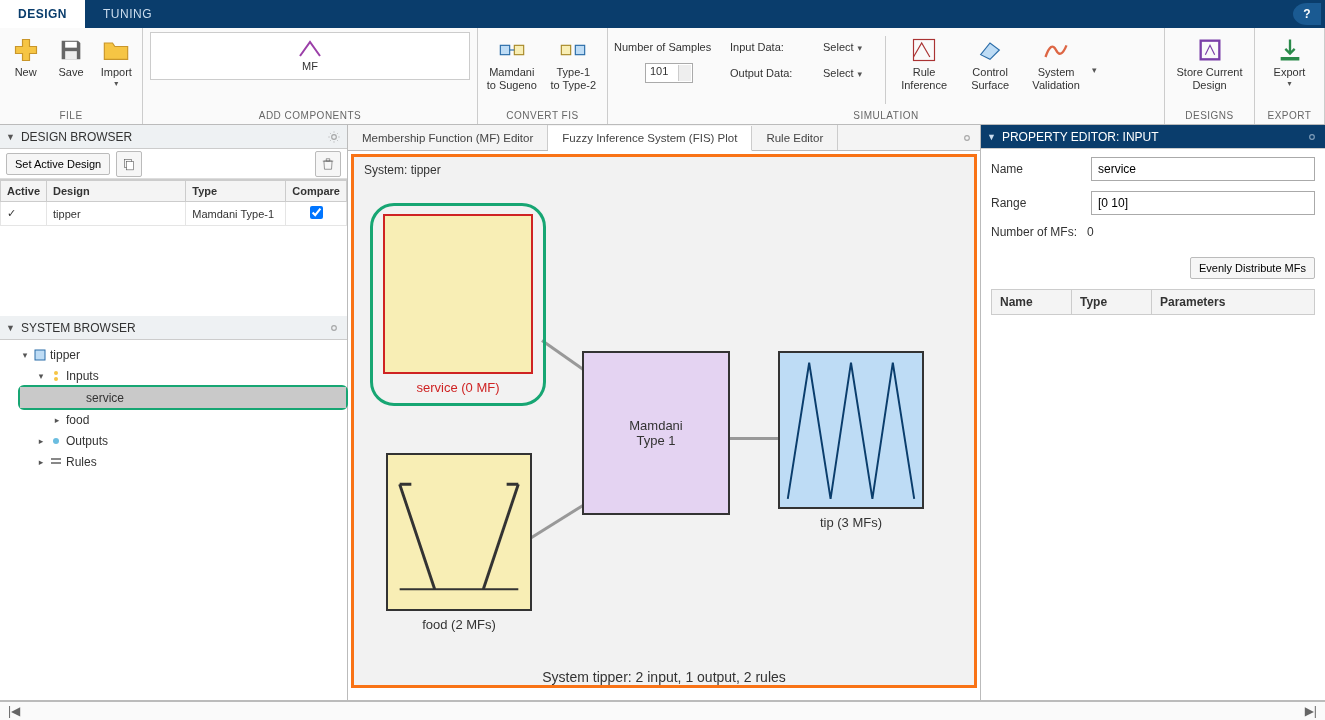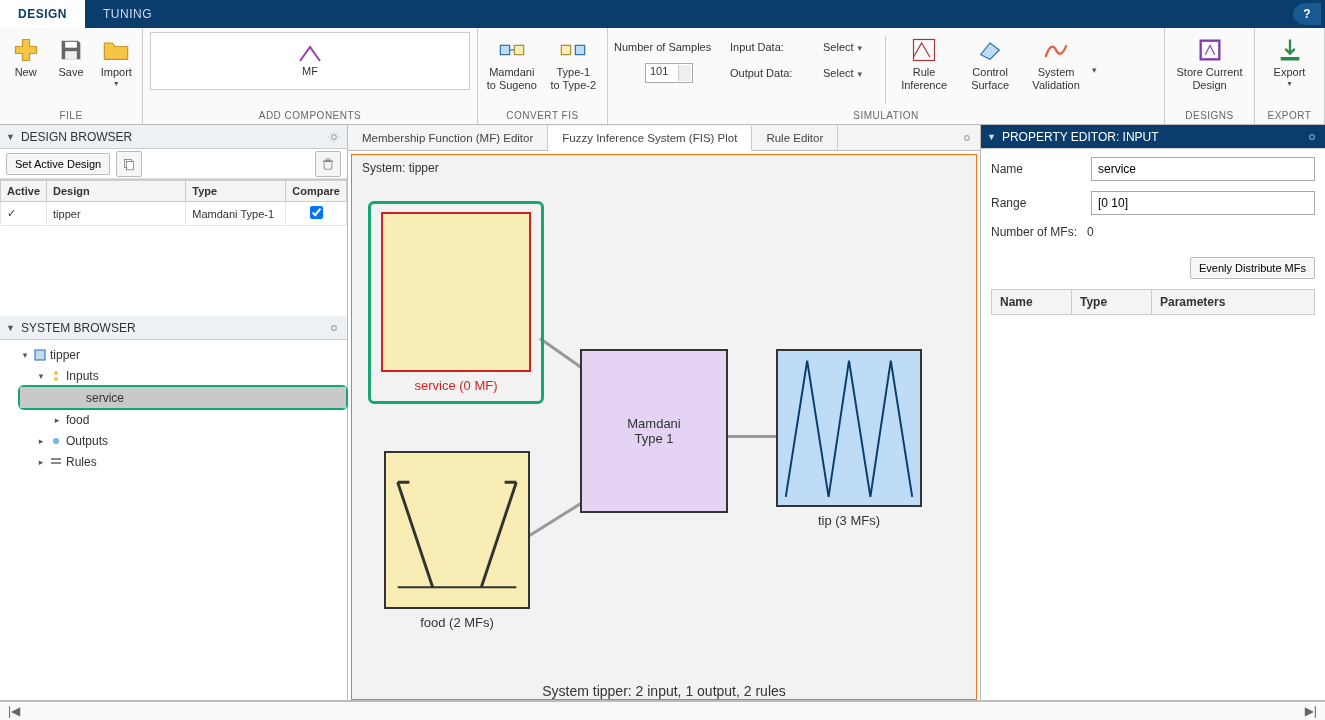--- a/index.html
+++ b/index.html
@@ -14,21 +14,21 @@
 
 
 .ribbon { height: 97px; background: #fafafa; border-bottom: 1px solid #bbb; display:flex; }
 .ribbon-group { border-right: 1px solid #ccc; padding: 4px 6px 0 6px; display:flex; flex-direction:column; }
 .ribbon-group .items { display:flex; gap:6px; flex:1; align-items:flex-start; }
 .ribbon-group .label { text-align:center; font-size:10px; color:#666; padding:2px 0 3px; letter-spacing:0.5px; }
 .rbtn { display:flex; flex-direction:column; align-items:center; width:48px; cursor:pointer; padding-top:4px; }
 .rbtn-wide { width:60px; }
 .rbtn .icon { width:28px; height:28px; margin-bottom:2px; }
 .rbtn .txt { font-size:11px; text-align:center; line-height:1.15; }
-.mf-bigbox { width:320px; height:58px; border:1px solid #ccc; background:#fff; display:flex; flex-direction:column; align-items:center; justify-content:center; gap:2px; cursor:pointer;}
+.mf-bigbox { width:320px; height:48px; border:1px solid #ccc; background:#fff; display:flex; flex-direction:column; align-items:center; justify-content:center; gap:2px; cursor:pointer;}
 .kv-stack { display:flex; flex-direction:column; gap:4px; padding-top:4px; font-size:11px; }
 .kv-stack .row { display:flex; align-items:center; gap:6px; height:22px;}
 .kv-stack .row .k { width:110px; white-space:nowrap; }
 .spin { width:48px; height:20px; border:1px solid #aaa; padding:1px 16px 1px 4px; background:#fff; position:relative;}
 .spin::after{content:""; position:absolute; right:1px; top:1px; bottom:1px; width:12px; background:#eee; border-left:1px solid #ccc;}
 .dd { padding:2px 14px 2px 6px; border:1px solid transparent; cursor:pointer; position:relative; }
 .dd::after{content:"▾"; font-size:9px; color:#555; margin-left:4px;}
 .vdiv { width:1px; background:#ccc; margin:4px 2px; align-self:stretch;}
 
 
@@ -63,31 +63,31 @@
 .tree .indent-3 { padding-left:52px;}
 .hl-ring { border:2px solid #17a673; border-radius:6px; margin:-1px -1px -1px 18px; }
 
 
 .doctabs { height:26px; border-bottom:1px solid #bbb; background:#f4f4f4; display:flex; align-items:stretch;}
 .doctab { padding:0 14px; display:flex; align-items:center; border-right:1px solid #ccc; font-size:11.5px; color:#444; cursor:pointer;}
 .doctab.active { background:#fff; border-bottom:1px solid #fff; position:relative; top:1px;}
 .doctabs .fill{flex:1;}
 .doctabs .cog{width:14px;height:14px;opacity:0.6;margin:6px;cursor:pointer;}
 
-.canvas { flex:1; background:#f2f2f2; border:1px solid #f97316; margin:3px 3px 0 3px; position:relative;padding-left:17px;}
+.canvas { flex:1; background:#f2f2f2; border:3px solid #f97316; margin:3px 3px 12px 3px; position:relative;padding-left:17px;}
 .canvas .syslabel { position:absolute; top:6px; left:10px; font-size:12px; color:#333;}
 .canvas .summary { position:absolute; bottom:0; left:0; right:0; text-align:center; font-size:14px; color:#333;}
 
 .node { position:absolute; text-align:center; }
 .node .box { border:2px solid #333; }
 .node.input .box{ background:#f8eeb5; border-color:#333;}
 .node.output .box{ background:#bedcf5; border-color:#333;}
 .node.sysbox .box{ background:#e4d3f2; border-color:#333;}
 .node .cap { margin-top:6px; font-size:13px;}
-.node.selected-outer { border:3px solid #17a673; border-radius:6px; padding:8px 10px 8px 10px;}
+.node.selected-outer { border:3px solid #17a673; border-radius:24px; padding:8px 10px 8px 10px;}
 .node.selected-outer .box { border:2px solid #cf2323; }
 .node.selected-outer .cap { color:#cf2323;}
 
 .edge { position:absolute; background:#999; height:3px; transform-origin: left center;}
 
 
 .prop-body{ padding:8px 10px; display:flex; flex-direction:column; gap:10px; font-size:12px;}
 .prop-row{ display:flex; align-items:center; gap:10px;}
 .prop-row .lbl{ width:90px;}
 .prop-row input{ flex:1; border:1px solid #aaa; padding:4px 6px; font-size:12px;}

